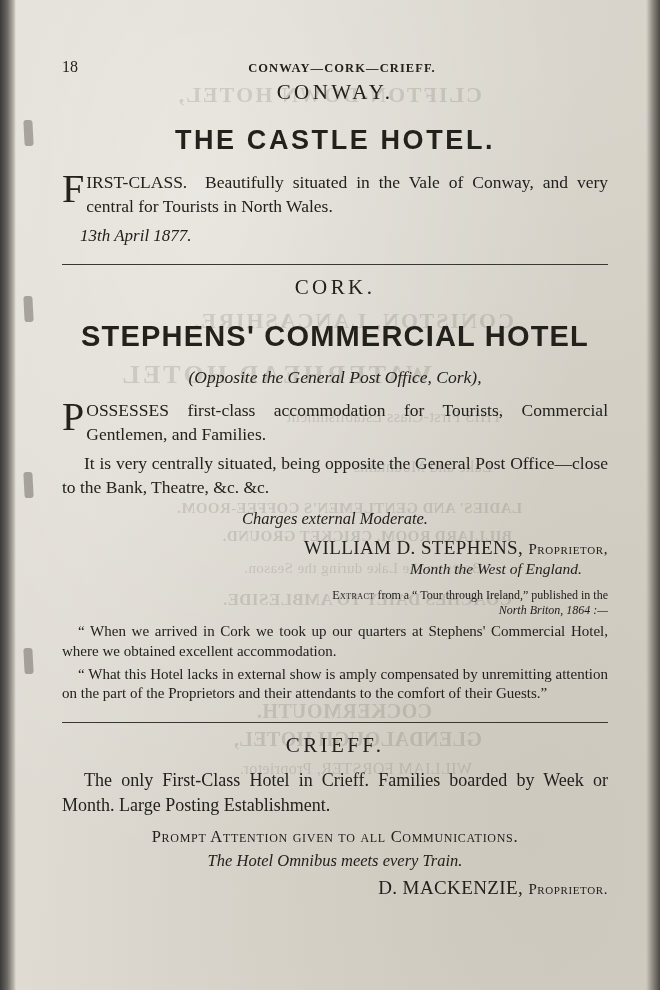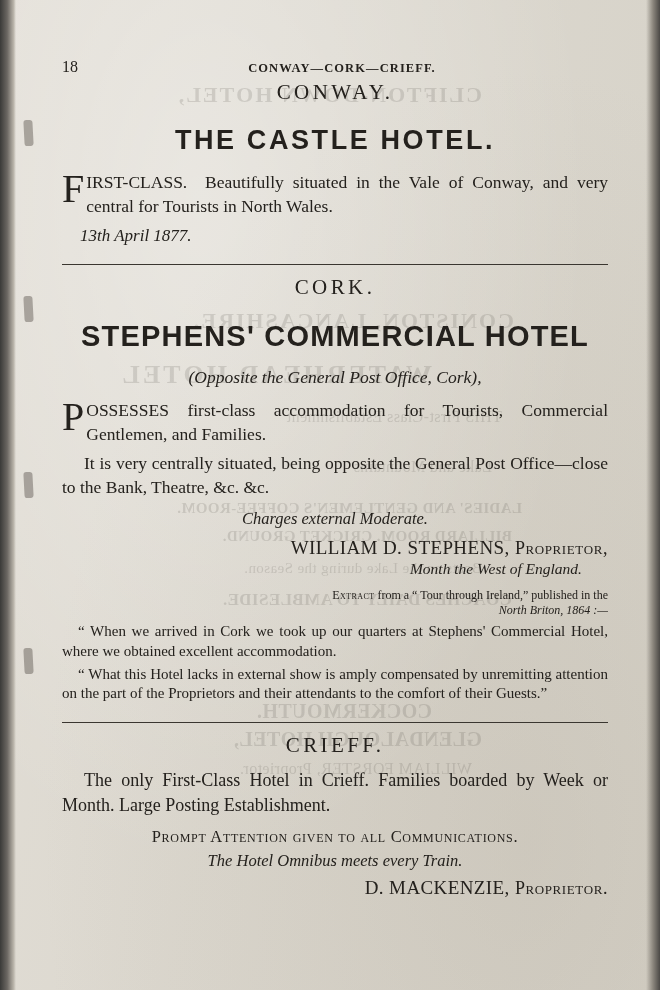--- a/index.html
+++ b/index.html
@@ -136,21 +136,21 @@
     font-style: italic;
     font-size: 16.5px;
     margin: 10px 0 8px;
   }
   .signature {
     text-align: right;
     font-size: 19px;
     letter-spacing: .4px;
     margin: 4px 0 0;
   }
-  .signature .role { font-size: 18px; font-variant: small-caps; letter-spacing: .6px; }
+  .signature .role { font-size: 15px; font-variant: small-caps; letter-spacing: .6px; }
   .sig-sub {
     text-align: right;
     font-style: italic;
     font-size: 15.5px;
     margin: 1px 0 10px;
     padding-right: 26px;
   }
   .extract-head {
     text-align: right;
     font-size: 12px;

